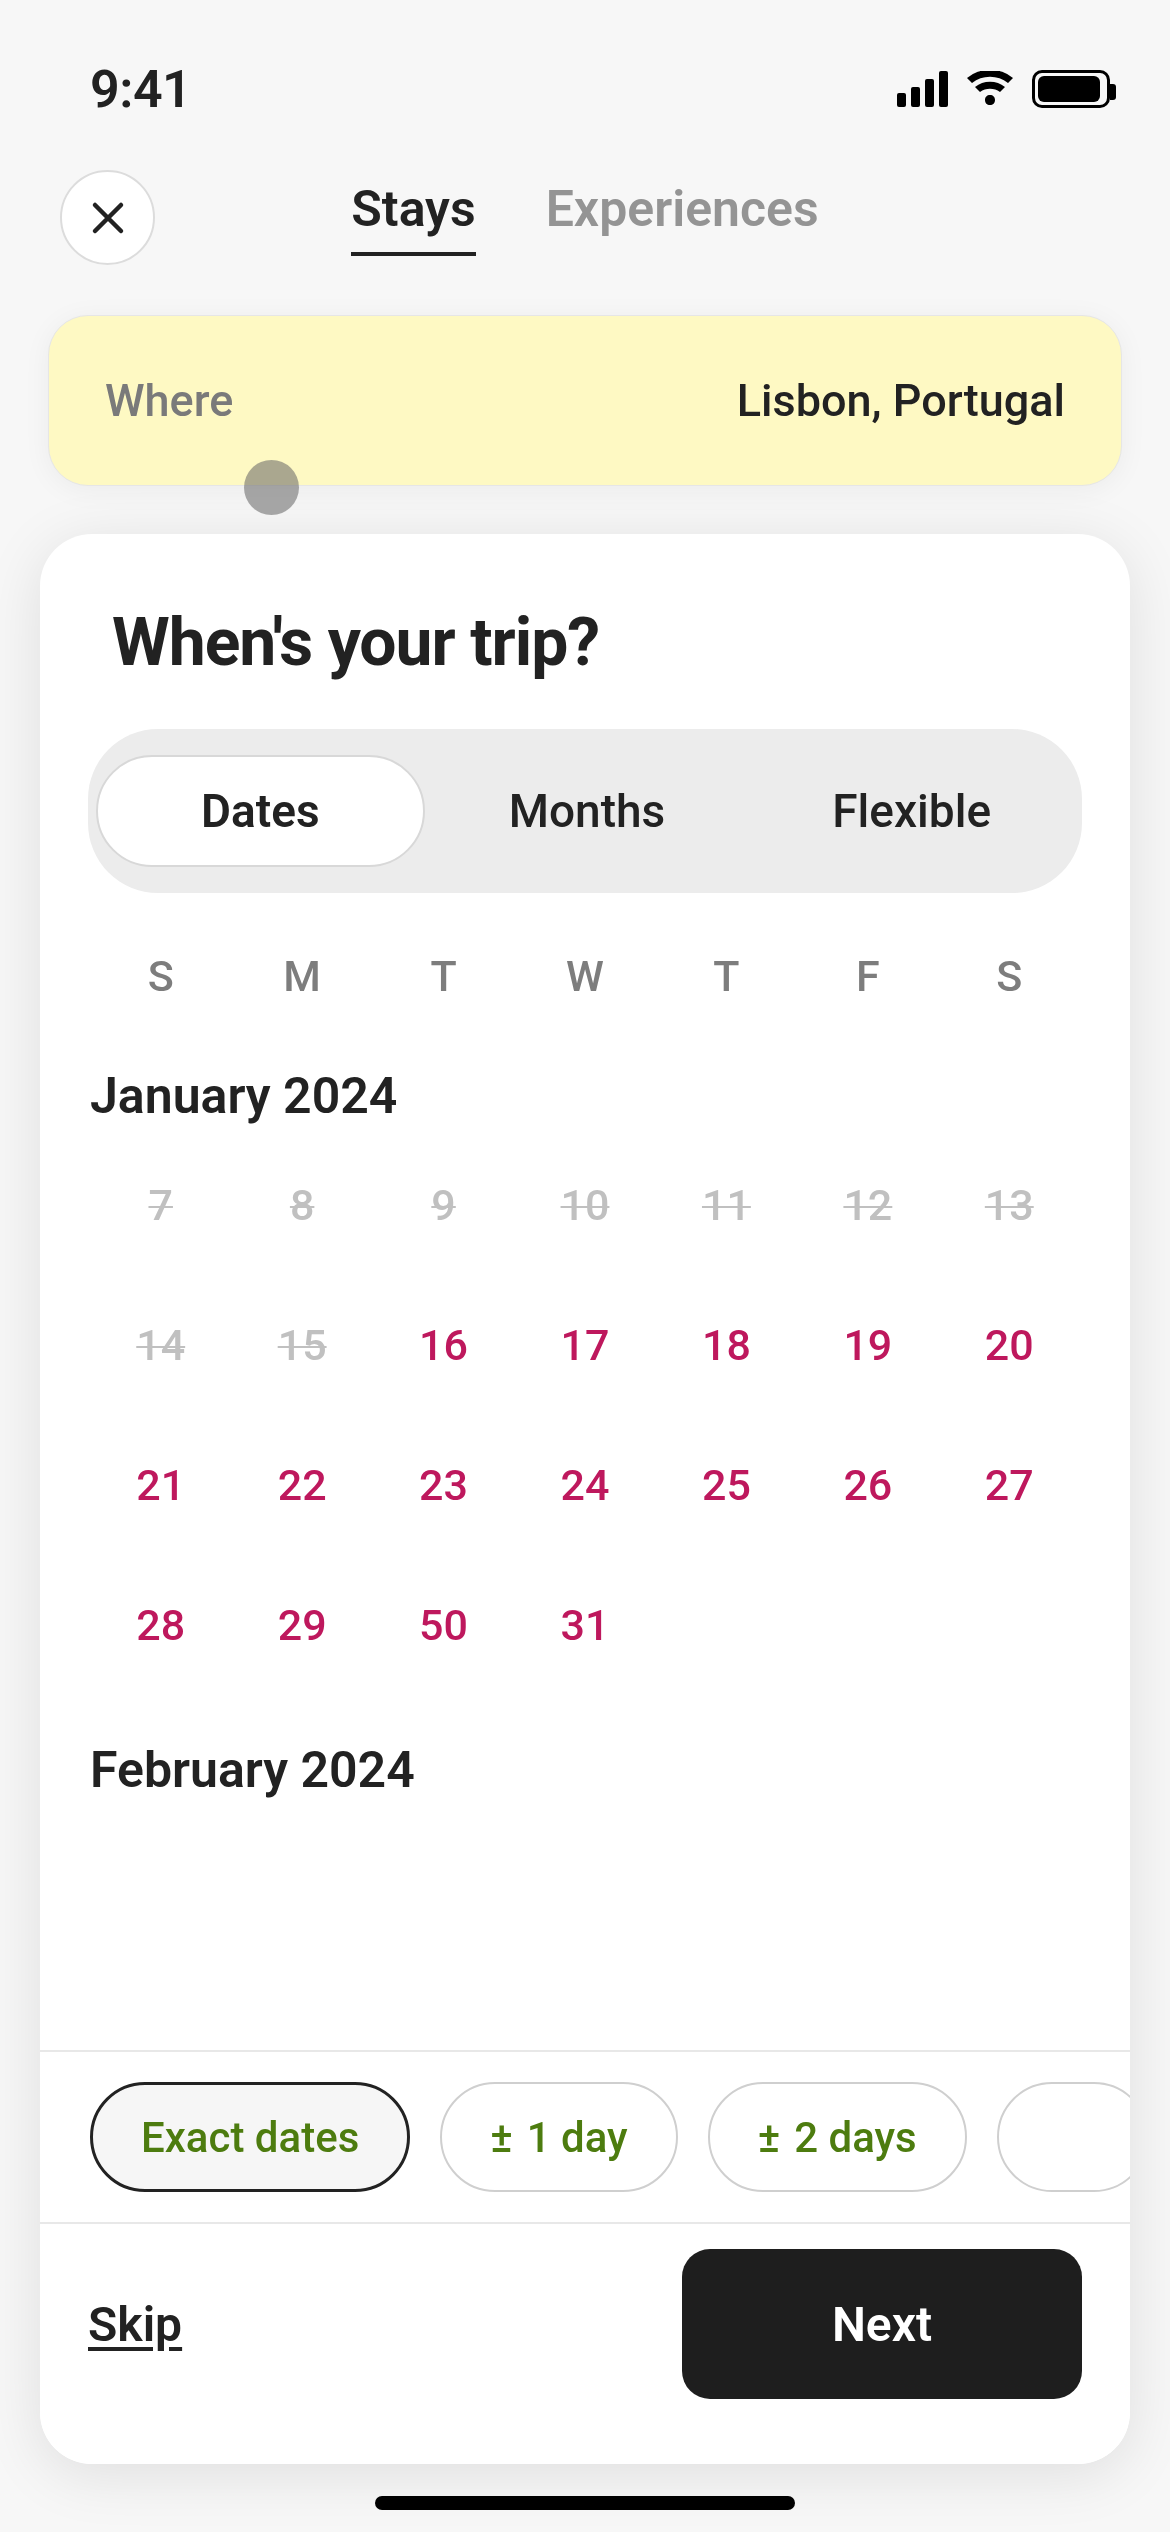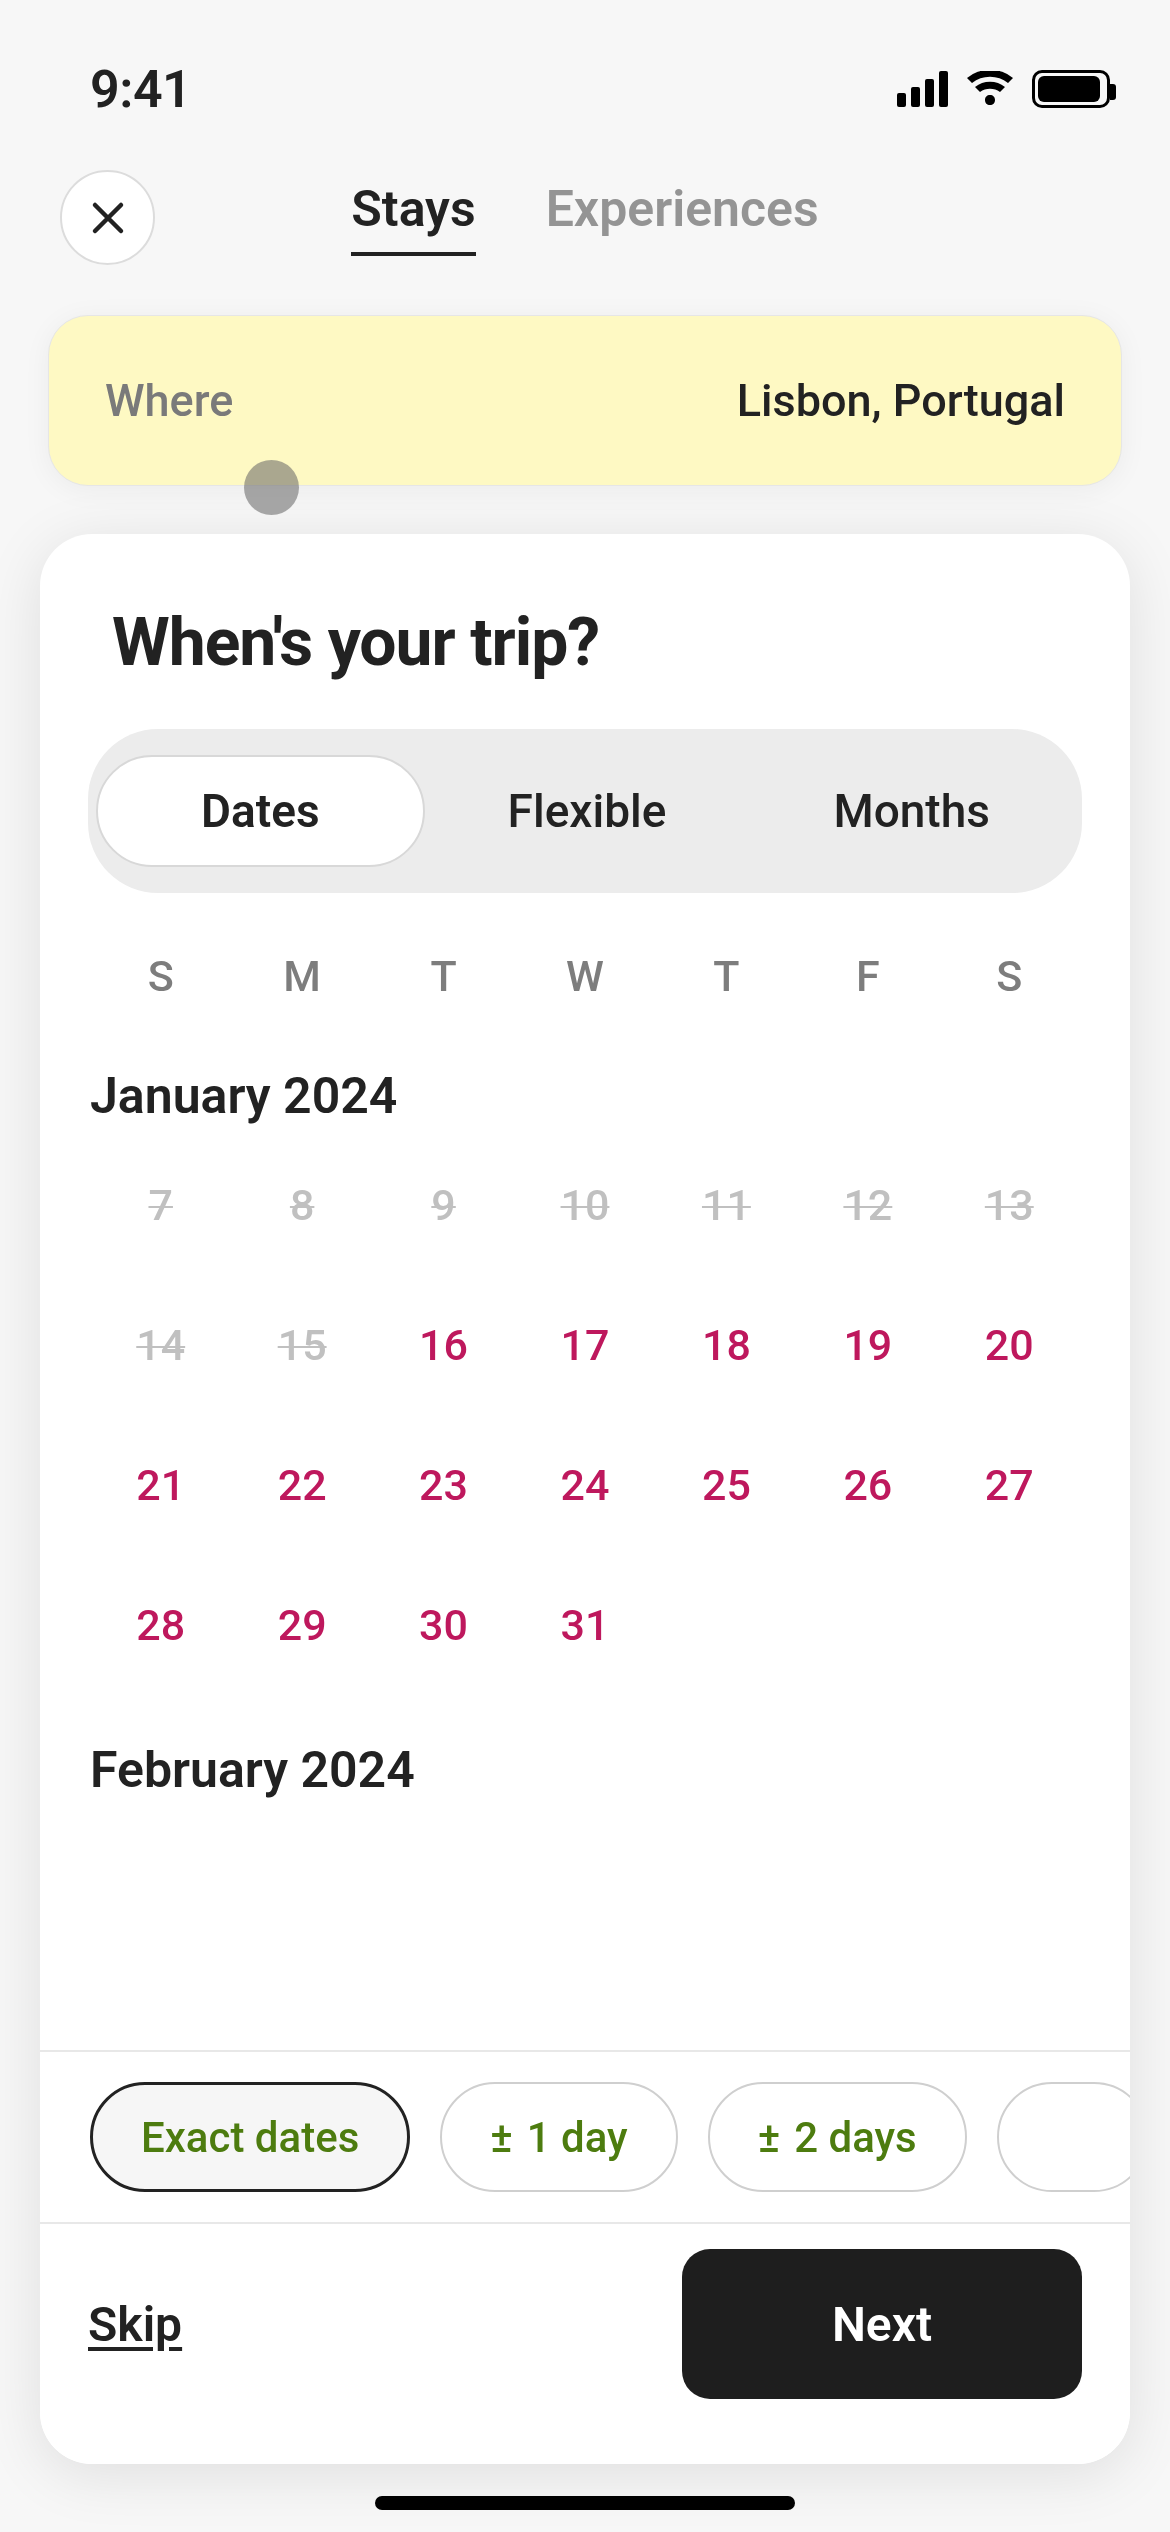--- a/index.html
+++ b/index.html
@@ -108,22 +108,22 @@
 <div class="where-card">
   <span class="where-label">Where</span>
   <span class="where-value">Lisbon, Portugal</span>
 </div>
 
 <div class="main-card">
   <div class="trip-title">When's your trip?</div>
 
   <div class="segmented">
     <div class="seg-item active">Dates</div>
+    <div class="seg-item">Months</div>
     <div class="seg-item">Flexible</div>
-    <div class="seg-item">Months</div>
   </div>
 
   <div class="weekdays">
     <span>S</span>
     <span>M</span>
     <span>T</span>
     <span>W</span>
     <span>T</span>
     <span>F</span>
     <span>S</span>
@@ -154,21 +154,21 @@
         <div class="cal-day">22</div>
         <div class="cal-day">23</div>
         <div class="cal-day">24</div>
         <div class="cal-day">25</div>
         <div class="cal-day">26</div>
         <div class="cal-day">27</div>
       </div>
       <div class="cal-grid">
         <div class="cal-day">28</div>
         <div class="cal-day">29</div>
-        <div class="cal-day">30</div>
+        <div class="cal-day">50</div>
         <div class="cal-day">31</div>
         <div class="cal-day empty"></div>
         <div class="cal-day empty"></div>
         <div class="cal-day empty"></div>
       </div>
       <div class="month-title">February 2024</div>
     </div>
 
   <div class="flex-bar">
     <div class="flex-pill active">Exact dates</div>

